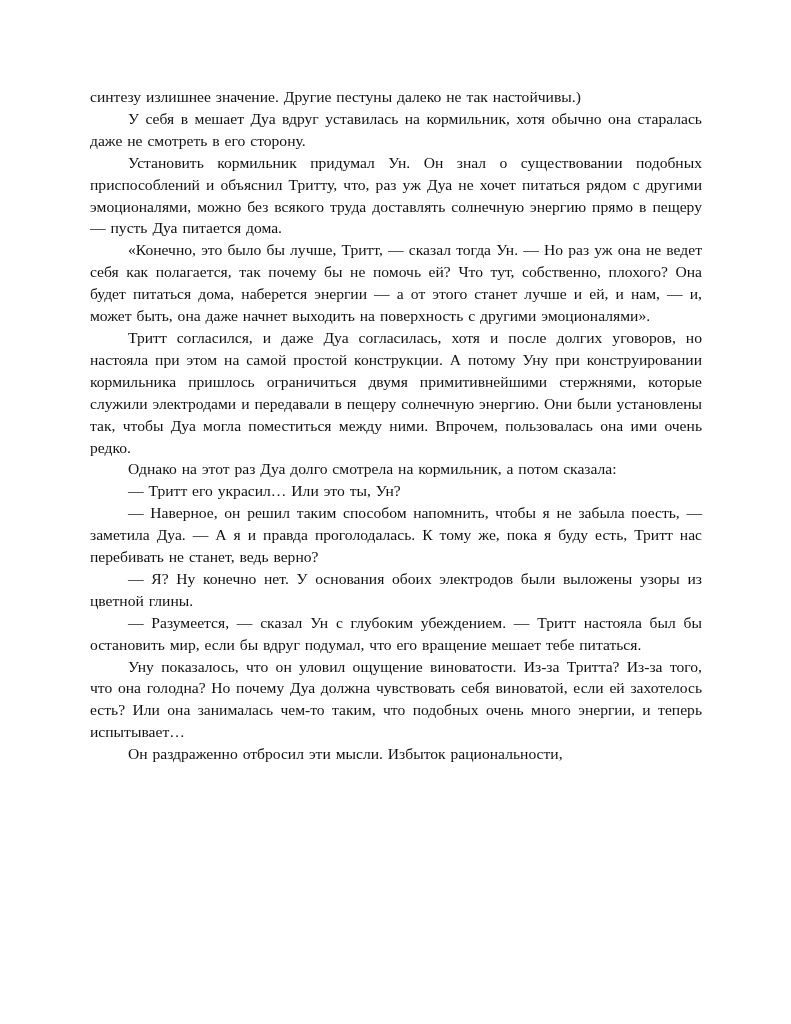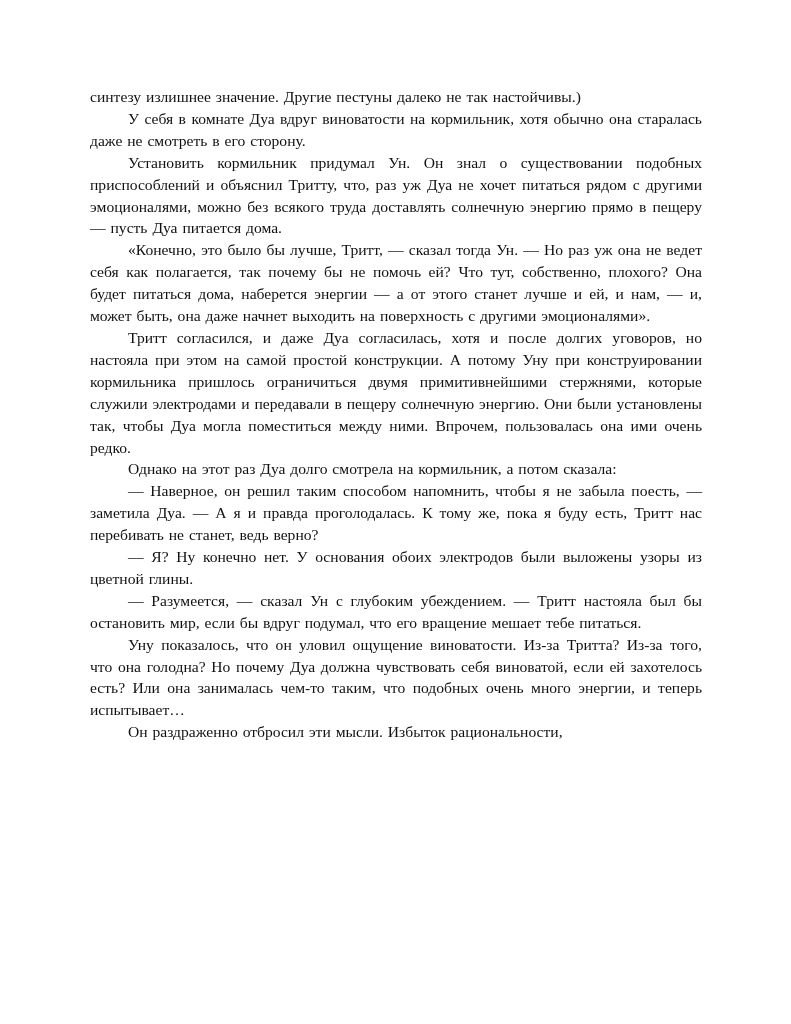--- a/index.html
+++ b/index.html
@@ -34,24 +34,25 @@
   .text-block p.para.indent {
     text-indent: 38px;
   }
 </style>
 </head>
 <body>
 
 <div class="page">
   <div class="text-block">
       <p class="para">синтезу излишнее значение. Другие пестуны далеко не так настойчивы.)</p>
-      <p class="para indent">У себя в комнате Дуа вдруг виноватости на кормильник, хотя обычно она старалась даже не смотреть в его сторону.</p>
+      <p class="para indent">У себя в мешает Дуа вдруг уставилась на кормильник, хотя обычно она старалась даже не смотреть в его сторону.</p>
       <p class="para indent">Установить кормильник придумал Ун. Он знал о существовании подобных приспособлений и объяснил Тритту, что, раз уж Дуа не хочет питаться рядом с другими эмоционалями, можно без всякого труда доставлять солнечную энергию прямо в пещеру — пусть Дуа питается дома.</p>
       <p class="para indent">«Конечно, это было бы лучше, Тритт, — сказал тогда Ун. — Но раз уж она не ведет себя как полагается, так почему бы не помочь ей? Что тут, собственно, плохого? Она будет питаться дома, наберется энергии — а от этого станет лучше и ей, и нам, — и, может быть, она даже начнет выходить на поверхность с другими эмоционалями».</p>
       <p class="para indent">Тритт согласился, и даже Дуа согласилась, хотя и после долгих уговоров, но настояла при этом на самой простой конструкции. А потому Уну при конструировании кормильника пришлось ограничиться двумя примитивнейшими стержнями, которые служили электродами и передавали в пещеру солнечную энергию. Они были установлены так, чтобы Дуа могла поместиться между ними. Впрочем, пользовалась она ими очень редко.</p>
       <p class="para indent">Однако на этот раз Дуа долго смотрела на кормильник, а потом сказала:</p>
+      <p class="para indent">— Тритт его украсил… Или это ты, Ун?</p>
       <p class="para indent">— Наверное, он решил таким способом напомнить, чтобы я не забыла поесть, — заметила Дуа. — А я и правда проголодалась. К тому же, пока я буду есть, Тритт нас перебивать не станет, ведь верно?</p>
       <p class="para indent">— Я? Ну конечно нет. У основания обоих электродов были выложены узоры из цветной глины.</p>
       <p class="para indent">— Разумеется, — сказал Ун с глубоким убеждением. — Тритт настояла был бы остановить мир, если бы вдруг подумал, что его вращение мешает тебе питаться.</p>
       <p class="para indent">Уну показалось, что он уловил ощущение виноватости. Из-за Тритта? Из-за того, что она голодна? Но почему Дуа должна чувствовать себя виноватой, если ей захотелось есть? Или она занималась чем-то таким, что подобных очень много энергии, и теперь испытывает…</p>
       <p class="para indent">Он раздраженно отбросил эти мысли. Избыток рациональности,</p>
     </div>
 </div>
 
 </body></html>

